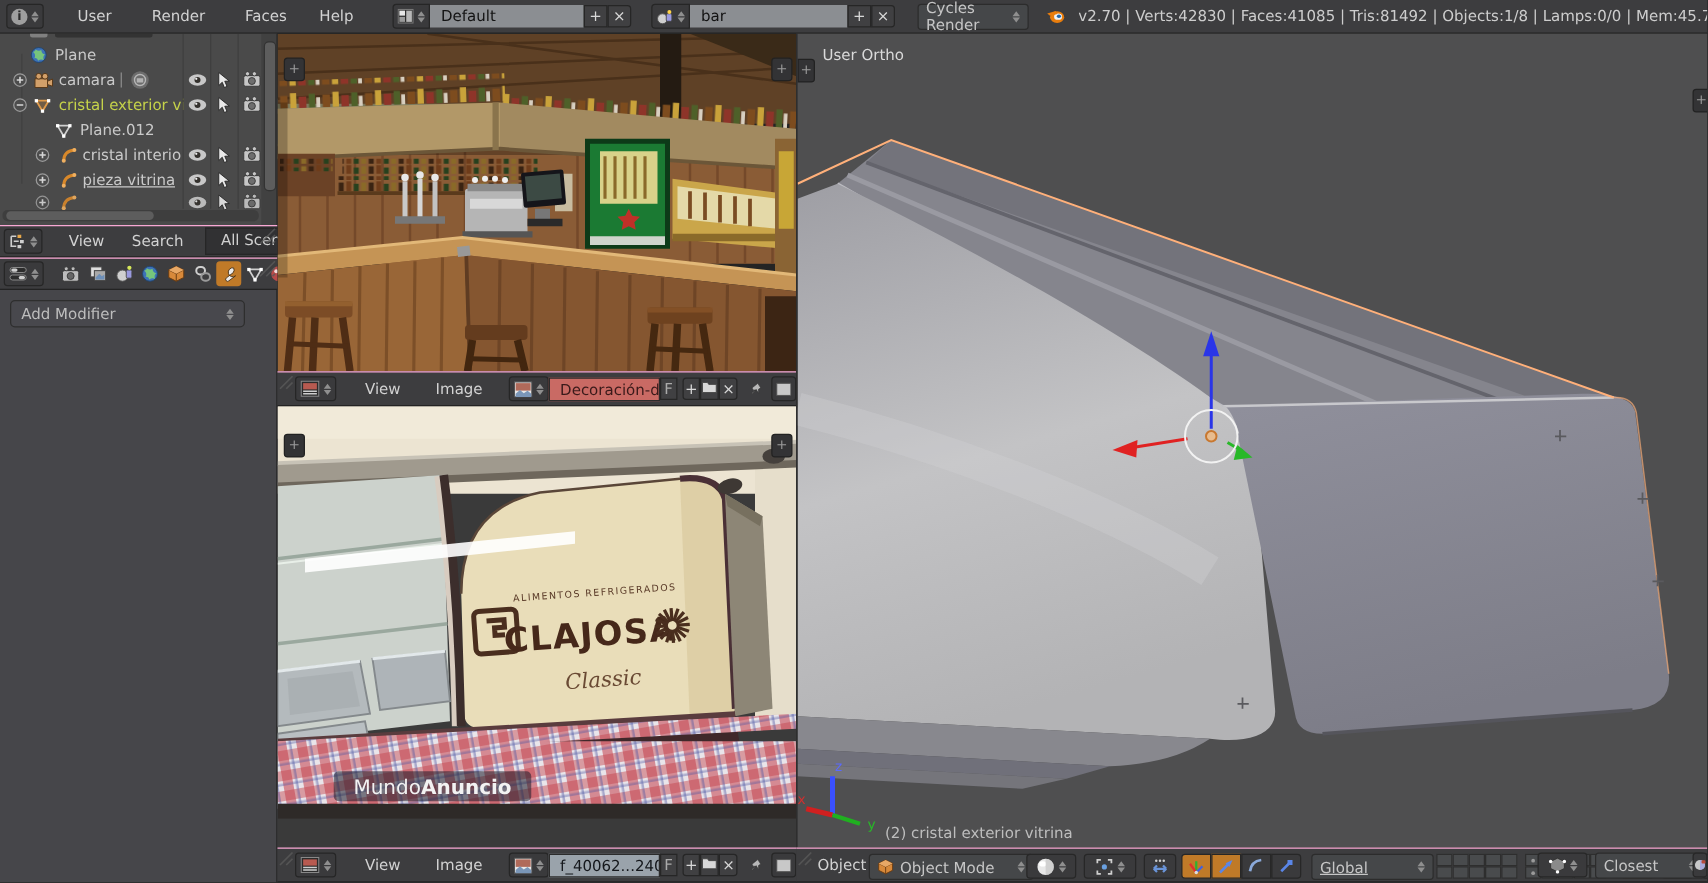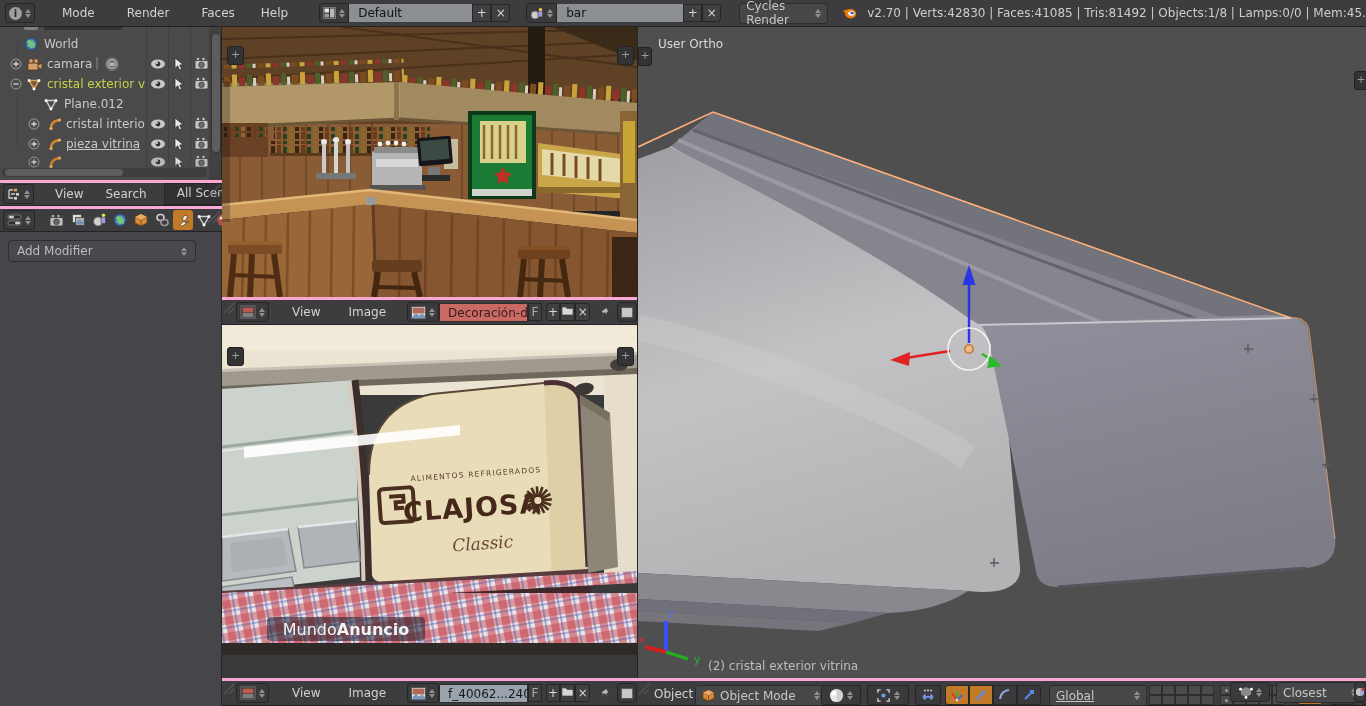--- a/index.html
+++ b/index.html
@@ -1,20 +1,20 @@
 <!DOCTYPE html>
 <html><head>
 <meta charset="utf-8">
 <style>
   html,body{margin:0;padding:0;background:#222;}
   #app{position:relative;width:1366px;height:706px;overflow:hidden;
        background:#3b3b3b;font-family:"DejaVu Sans","Liberation Sans",sans-serif;
        font-size:12px;color:#cfcfcf;-webkit-font-smoothing:antialiased;}
   .a{position:absolute;}
-  .hdr{background:#3d3d3f;border-top:3px solid #f9a8d4;border-bottom:1px solid #232323;
+  .hdr{background:#3d3d3f;border-top:1px solid #f9a8d4;border-bottom:1px solid #232323;
        display:flex;align-items:center;box-sizing:border-box;}
   .menu{padding:0 9px;color:#d2d2d2;white-space:nowrap;cursor:default;}
   .ebtn{display:flex;align-items:center;background:#3a3a3c;border:1px solid #262626;
         border-radius:3px;height:18px;padding:0 3px;margin-left:4px;}
   .ud{display:flex;flex-direction:column;align-items:center;margin-left:3px;}
   .ud i{display:block;width:0;height:0;border-left:3px solid transparent;border-right:3px solid transparent;}
   .ud .u{border-bottom:4px solid #8f8f8f;margin-bottom:1px;}
   .ud .d{border-top:4px solid #8f8f8f;}
   .selfield{height:18px;line-height:18px;padding:0 9px;background:#8b8e92;color:#131313;white-space:nowrap;overflow:hidden;}
   .sqbtn{width:19px;height:18px;line-height:17px;text-align:center;background:#404042;
@@ -103,21 +103,21 @@
     </svg>
 
   <div class="a hdr" style="left:0;top:0;width:1366px;height:27px;border-top:none;">
     <div class="ebtn" style="margin-left:5px;">
       <span style="display:inline-block;width:13px;height:13px;border-radius:50%;background:#9f9f9f;color:#2a2a2a;font-size:10px;line-height:13px;text-align:center;font-weight:bold;">i</span>
       <span class="ud">
           <i class="u"></i>
           <i class="d"></i>
         </span>
     </div>
-    <span class="menu" style="margin-left:18px;">Mode</span>
+    <span class="menu" style="margin-left:18px;">User</span>
     <span class="menu" style="margin-left:14px;">Render</span>
     <span class="menu" style="margin-left:14px;">Faces</span>
     <span class="menu" style="margin-left:8px;">Help</span>
 
     <div style="display:flex;align-items:center;margin-left:22px;">
       <div class="ebtn" style="border-radius:3px 0 0 3px;margin-left:0;">
         <svg width="13" height="12" viewBox="0 0 13 12">
             <rect x="0.5" y="0.5" width="12" height="11" fill="#2e2e2e" stroke="#777"></rect>
             <rect x="1.5" y="1.5" width="4.5" height="4" fill="#e8e8e8"></rect>
             <rect x="1.5" y="6.5" width="4.5" height="4" fill="#9a9a9a"></rect>
@@ -174,21 +174,21 @@
       <span style="width:14px;height:14px;background:#8a8a8a;border-radius:2px;margin-right:6px;"></span>
       <span style="width:78px;height:13px;background:#2f2f2f;border-radius:2px;"></span>
     </div>
 
     <div class="a" style="left:17px;top:16px;width:1px;height:104px;background:#404040;"></div>
 
     <div class="orow" style="top:7px;">
       <svg class="a" style="left:24px;top:3px;" width="14" height="14">
           <use href="#sym-world"></use>
         </svg>
-      <span class="olabel a" style="left:44px;top:3px;">World</span>
+      <span class="olabel a" style="left:44px;top:3px;">Plane</span>
     </div>
 
     <div class="orow" style="top:27px;">
       <svg class="a" style="left:10px;top:4px;" width="12" height="12">
           <use href="#sym-exp-plus"></use>
         </svg>
       <svg class="a" style="left:26px;top:4px;" width="17" height="13">
           <use href="#sym-camobj"></use>
         </svg>
       <span class="olabel a" style="left:47px;top:3px;">camara</span>

